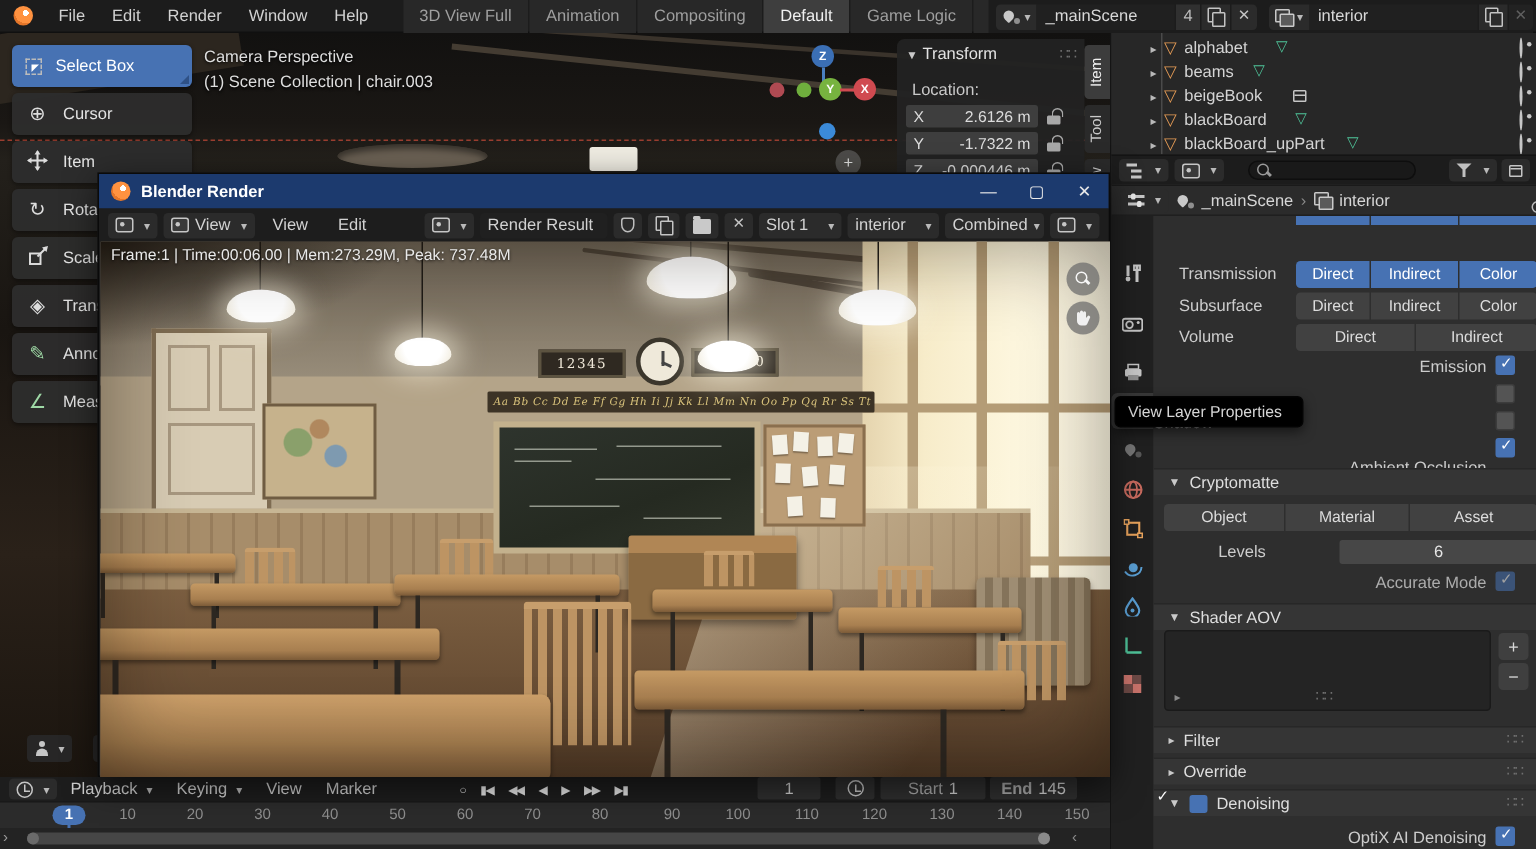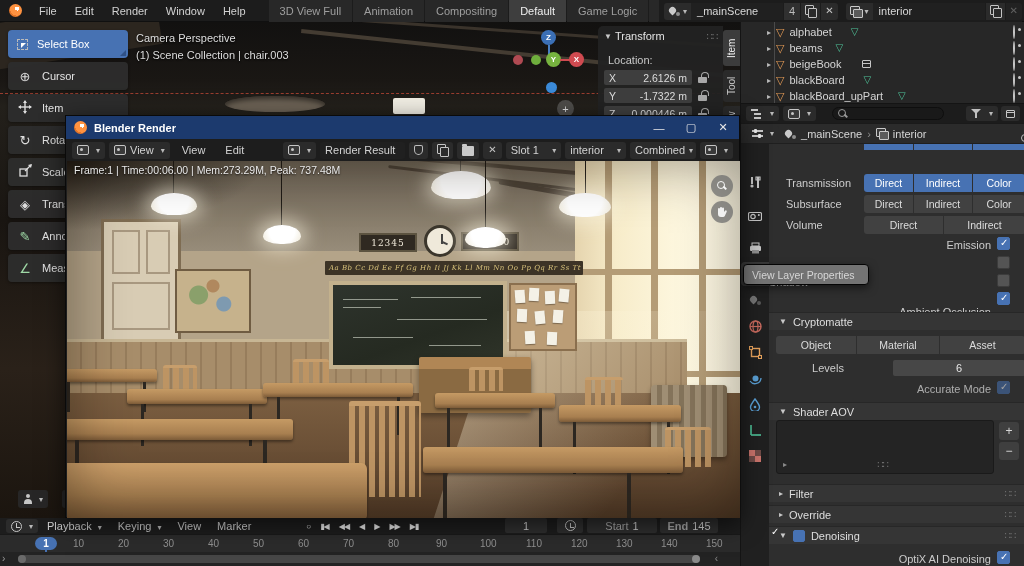--- a/index.html
+++ b/index.html
@@ -174,31 +174,31 @@
   .pbtn.on { background:#4772b3; color:#fff;}
   .cb { position:absolute; width:13px; height:13px; border-radius:2px; background:#545454; border:1px solid #3c3c3c;}
   .cb.on { background:#4772b3; border-color:#4772b3;}
   .cb.on::after { content:"✓"; position:absolute; left:2px; top:-1px; color:#fff; font-size:10px;}
   .cb.dimmed { opacity:.55; }
   .sec-hdr { position:absolute; left:0; width:256px; height:18px; background:#353535; display:flex; align-items:center; gap:6px; padding:0 10px; color:#dedede; border-top:1px solid #272727;}
   .sec-hdr .grip { margin-left:auto; }
   .tri { font-size:8px; color:#c9c9c9;}
   #aov-list { position:absolute; left:7px; top:276px; width:218px; height:54px; background:#242424; border:1px solid #1a1a1a; border-radius:3px;}
   .mini-btn { position:absolute; width:20px; height:18px; background:#3f3f3f; border-radius:3px; color:#d8d8d8; display:flex; align-items:center; justify-content:center; font-size:12px;}
-  #tooltip { position:absolute; left:2px; top:242px; width:126px; height:21px; background:#737373; border:1px solid #040404; border-radius:4px; display:flex; align-items:center; padding:0 8px; color:#d6d6d6; font-size:10.5px; z-index:30; box-shadow:0 3px 8px rgba(0,0,0,.5); white-space:nowrap;}
+  #tooltip { position:absolute; left:2px; top:242px; width:126px; height:21px; background:#000000; border:1px solid #040404; border-radius:4px; display:flex; align-items:center; padding:0 8px; color:#d6d6d6; font-size:10.5px; z-index:30; box-shadow:0 3px 8px rgba(0,0,0,.5); white-space:nowrap;}
   .val-field { position:absolute; height:16px; background:#474747; border-radius:2px; display:flex; align-items:center; justify-content:center; color:#e6e6e6;}
 
   
   #timeline { position:absolute; left:0; top:518px; width:740px; height:48px; background:#1d1d1d; z-index:1;}
   #tl-header { position:absolute; left:0; top:0; width:740px; height:16px; display:flex; align-items:center; gap:2px; padding:0 6px;}
   .tl-menu { padding:0 7px; color:#cfcfcf;}
   .tl-play { color:#e8e8e8; font-size:8px; padding:0 4px; letter-spacing:-1px;}
   .tl-field { position:absolute; height:15px; background:#2f2f2f; border-radius:2px; display:flex; align-items:center; justify-content:center; gap:4px; color:#d0d0d0; top:0px;}
   #tl-ruler { position:absolute; left:0; top:16px; width:740px; height:18px; background:#2b2b2b; border-top:1px solid #191919;}
-  .tick-lbl { position:absolute; top:3px; width:24px; text-align:left; color:#8f8f8f; font-size:10px;}
+  .tick-lbl { position:absolute; top:3px; width:24px; text-align:center; color:#8f8f8f; font-size:10px;}
   #cur-frame { position:absolute; left:35px; top:2px; width:22px; height:13px; background:#4772b3; border-radius:7px; color:#fff; font-size:10px; font-weight:bold; display:flex; align-items:center; justify-content:center; z-index:2;}
   #cur-line { position:absolute; left:45px; top:14px; width:2px; height:34px; background:#4772b3;}
   #tl-scroll { position:absolute; left:0; top:34px; width:740px; height:14px; background:#232323;}
   #tl-bar { position:absolute; left:18px; top:3px; width:682px; height:8px; background:#464646; border-radius:4px;}
   .tl-knob { position:absolute; top:0px; width:8px; height:8px; border-radius:50%; background:#6a6a6a;}
 </style>
 </head>
 <body>
 
 <div id="app">

